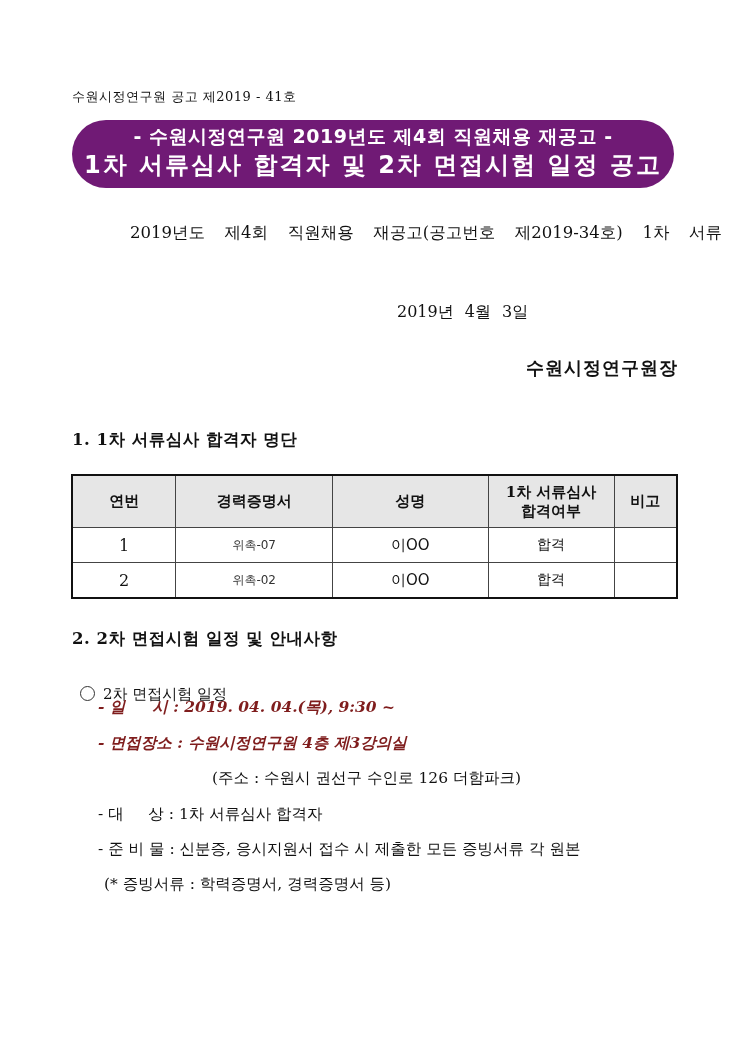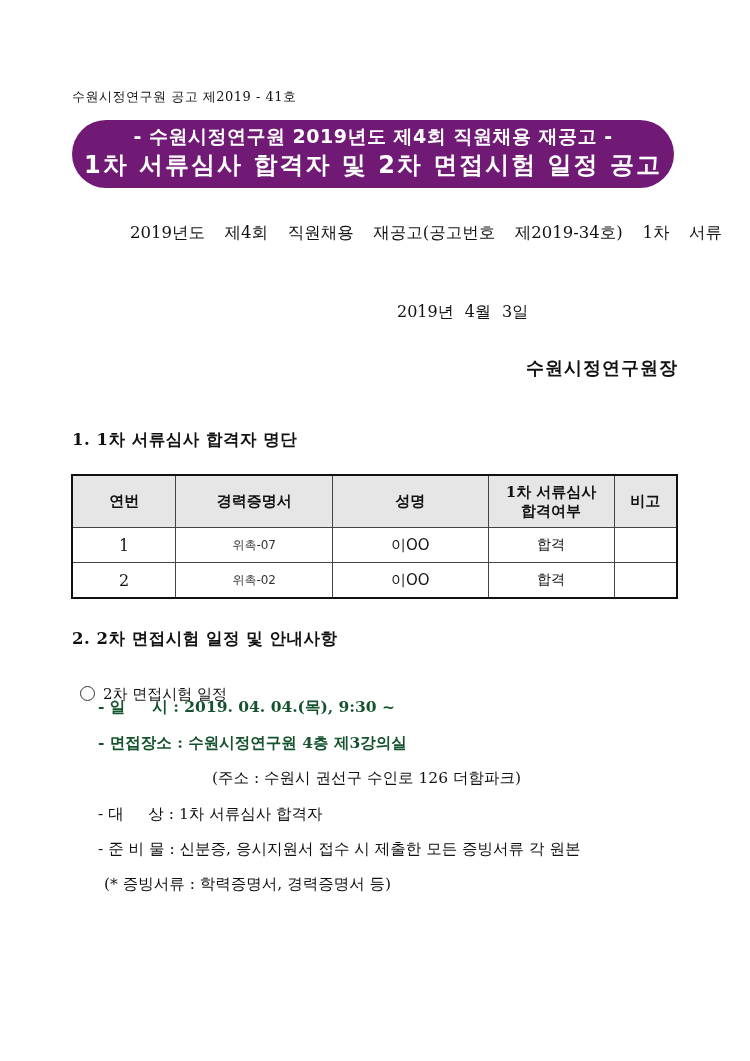--- a/index.html
+++ b/index.html
@@ -27,21 +27,21 @@
   table.roster tbody td { height: 34px; }
   table.roster { border: 2px solid #111; }
   .c1 { width: 100px; margin-left: 46px; } .c2 { width: 152px; } .c3 { width: 151px; } .c4 { width: 122px; } .c5 { width: 60px; }
   .cell-id { font-size: 12px; font-family: "DejaVu Sans", "Liberation Sans", sans-serif; color: #333; }
   .cell-name { font-family: "DejaVu Sans", "Liberation Sans", sans-serif; font-size: 15px; }
   .cell-no { font-size: 16px; }
   .bullet { left: 80px; top: 685px; font-size: 15px; }
   .bullet .circle { display: inline-block; width: 13px; height: 13px; border: 1.5px solid #333; border-radius: 50%;
                     vertical-align: -2px; margin-right: 8px; }
   .item { left: 98px; font-size: 15.5px; }
-  .blue { color: #14532d; font-weight: bold; }
+  .blue { color: #7f1d1d; font-weight: bold; font-style: italic; }
   .it1 { top: 697px; } .it2 { top: 733px; } .addr { left: 212px; top: 768px; font-size: 15.5px; }
   .it3 { top: 804px; } .it4 { top: 839px; } .note { left: 104px; top: 874px; font-size: 15.5px; }
   .lbl { display: inline-block; }
 </style>
 </head>
 <body>
 
 <div class="abs notice-no">수원시정연구원 공고 제2019 - 41호</div>
 
 <div class="abs banner">

